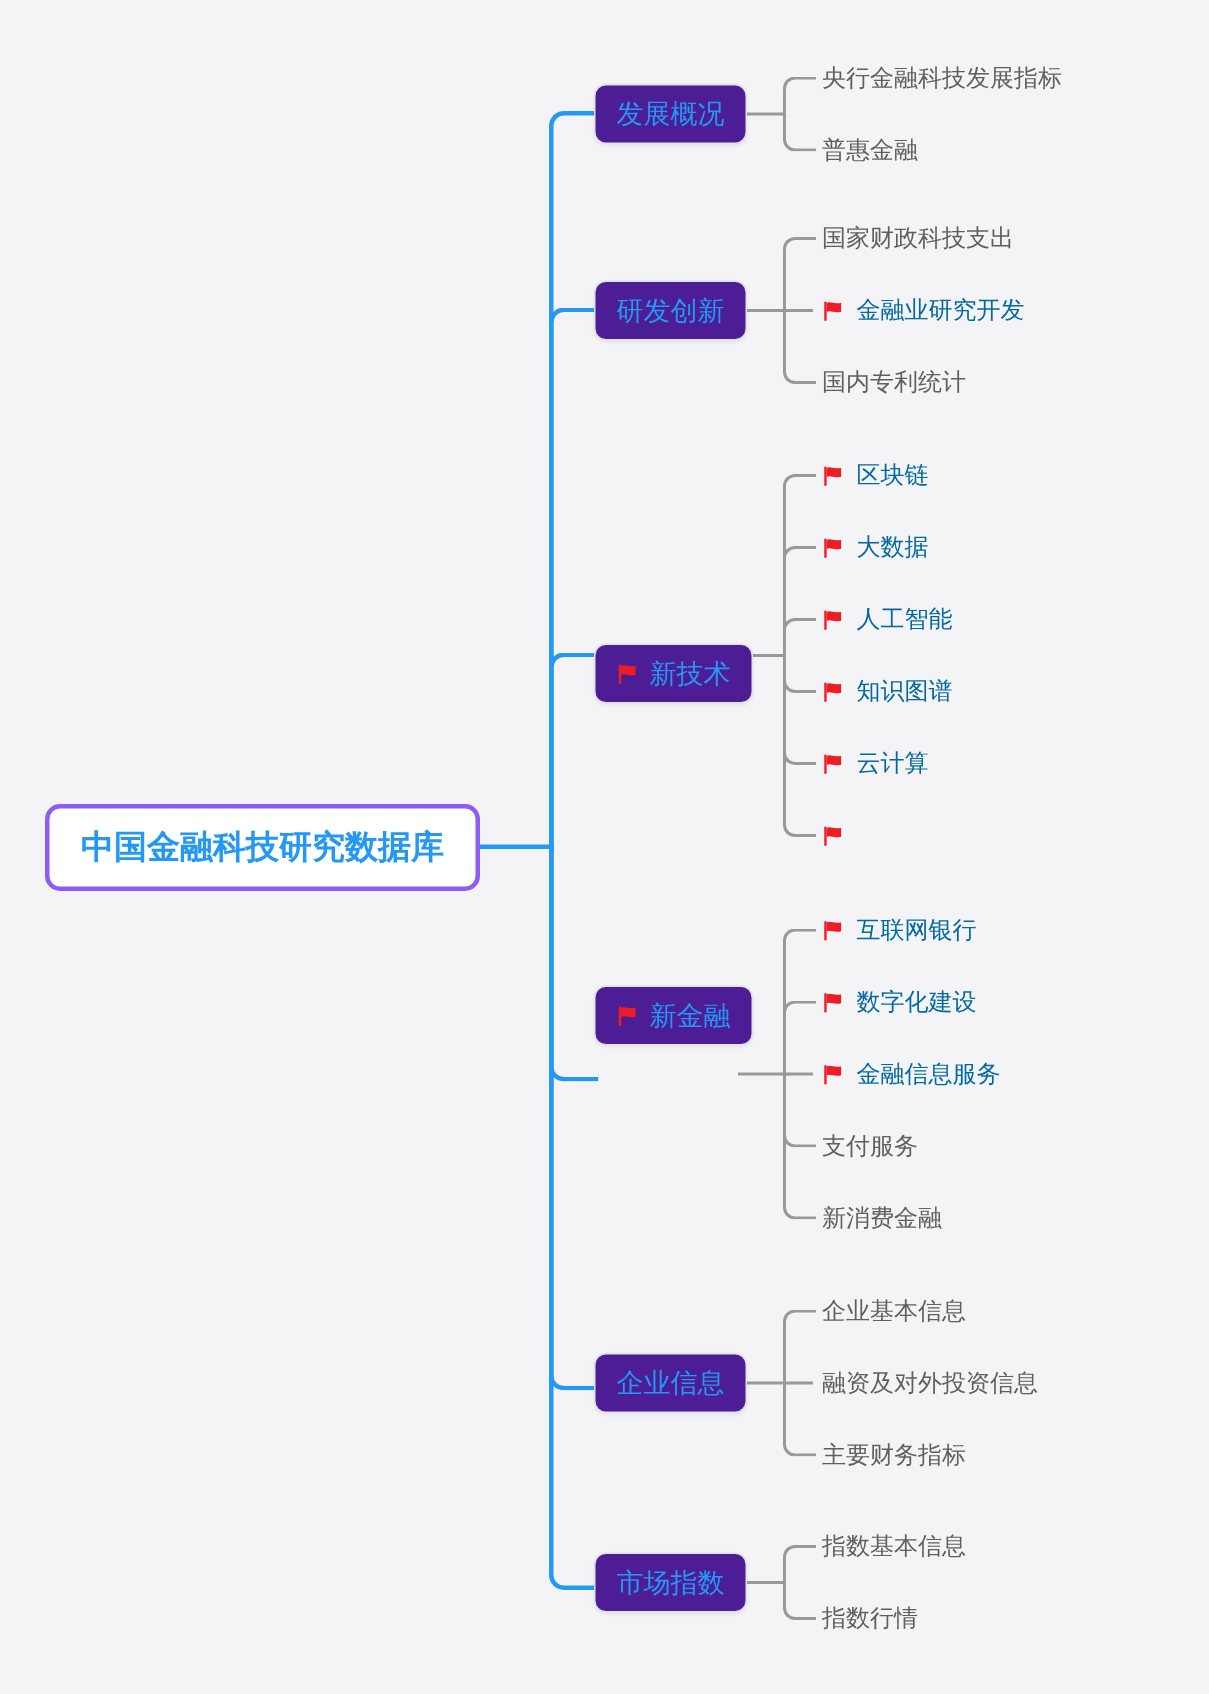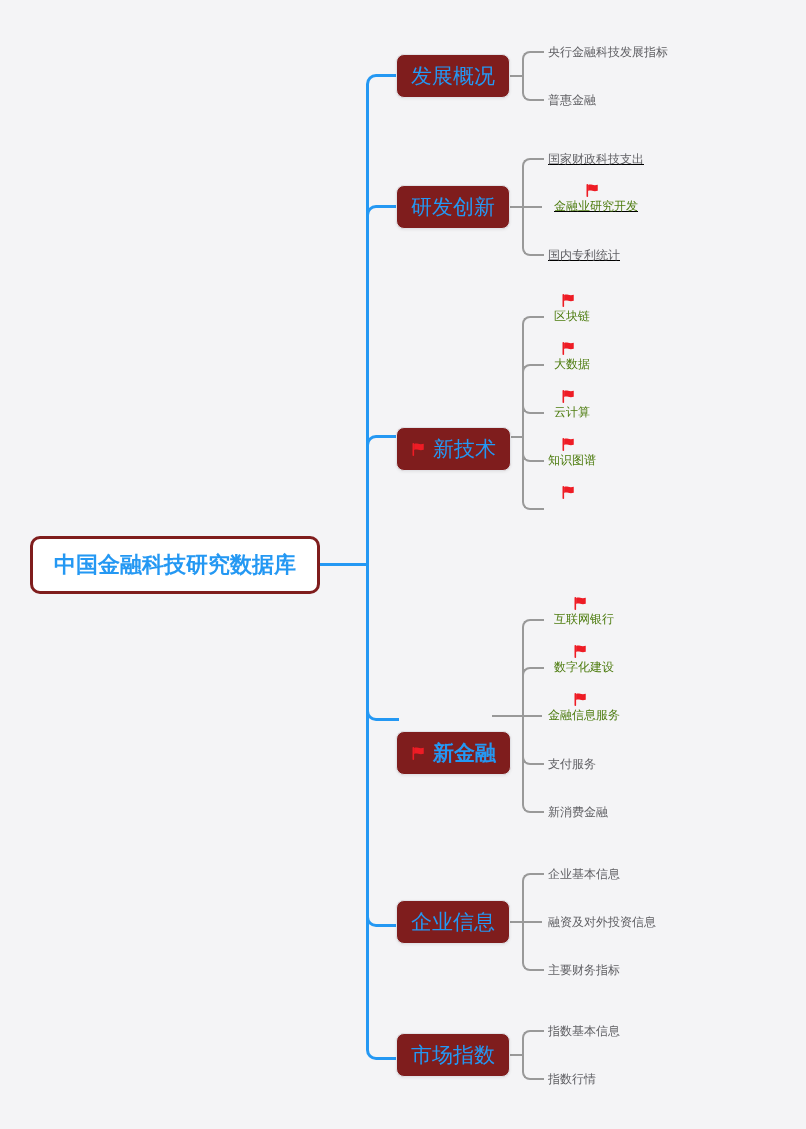--- a/index.html
+++ b/index.html
@@ -5,63 +5,63 @@
   html,body{margin:0;padding:0;background:#f4f4f6;}
   .canvas{
     position:relative;width:806px;height:1129px;overflow:hidden;
     background:#f4f4f6;
     font-family:"Liberation Sans","DejaVu Sans",sans-serif;
   }
 
   
   .root-node{
     position:absolute;left:30px;top:565px;transform:translateY(-50%);
-    background:#fff;border:3px solid #7f1d1d;border-radius:10px;
+    background:#fff;border:3px solid #8b5cf6;border-radius:10px;
     padding:11px 21px;color:#2498f3;font-size:22px;font-weight:bold;
     font-family:"DejaVu Serif","Liberation Serif",serif;
     white-space:nowrap;z-index:3;
   }
   .root-stub{position:absolute;left:310px;top:563px;width:58px;height:3px;background:#2498f3;z-index:0;}
 
   
   .belbow{position:absolute;left:366px;width:30px;z-index:0;border:0 solid #2498f3;}
   .belbow.up{border-left-width:3px;border-top-width:3px;border-top-left-radius:10px;}
   .belbow.down{border-left-width:3px;border-bottom-width:3px;border-bottom-left-radius:10px;}
   .e1{top:74px;height:491px;}
   .e2{top:205px;height:360px;}
   .e3{top:435px;height:130px;}
   .e4{top:563px;height:155px;}
   .e5{top:563px;height:361px;}
   .e6{top:563px;height:494px;}
 
   
   .bnode{
     position:absolute;left:396px;transform:translateY(-50%);
-    background:#7f1d1d;border:1px solid #e2e2e6;border-radius:8px;
+    background:#4c1d95;border:1px solid #e2e2e6;border-radius:8px;
     box-shadow:0 1px 3px rgba(0,0,0,.07);
-    padding:7px 14px;color:#2498f3;font-size:21px;white-space:nowrap;
+    padding:7px 14px;color:#2498f3;font-size:18px;white-space:nowrap;
     display:flex;align-items:center;z-index:2;
   }
   .n1{top:76px;} .n2{top:207px;} .n3{top:437px;margin-top:12px;}
-  .n4{top:753px;font-weight:bold;} .n5{top:922px;text-align:right;} .n6{top:1055px;justify-content:flex-end;}
+  .n4{top:677px;} .n5{top:922px;text-align:right;} .n6{top:1055px;justify-content:flex-end;}
 
   
   .hstub{position:absolute;left:492px;width:31px;height:2px;background:#999;z-index:1;}
   .h1{top:75px;} .h2{top:206px;} .h3{top:436px;}
   .h4{top:715px;} .h5{top:921px;} .h6{top:1054px;}
 
   
   .leaves{position:absolute;left:522px;z-index:1;}
-  .l1{top:28px;} .l2{top:135px;text-decoration:underline;} .l3{top:293px;}
+  .l1{top:28px;} .l2{top:135px;} .l3{top:293px;}
   .l4{top:596px;} .l5{top:850px;} .l6{top:1007px;}
   .leaf{
     position:relative;height:48px;display:flex;align-items:center;
-    padding-left:26px;white-space:nowrap;font-size:12px;color:#5f5f63;text-align:center;
-  }
-  .leaf.red{color:#4d7c0f;flex-direction:column;}
+    padding-left:26px;white-space:nowrap;font-size:16px;color:#5f5f63;text-align:center;
+  }
+  .leaf.red{color:#0369a1;}
   .leaf::before{content:"";position:absolute;left:0;width:20px;border:0 solid #999;}
   .mid::before{top:50%;margin-top:-1px;height:0;border-top-width:2px;}
   .u24::before,.u48::before,.u72::before,.u96::before,.u120::before{
     top:50%;margin-top:-1px;border-left-width:2px;border-top-width:2px;border-top-left-radius:8px;}
   .d24::before,.d48::before,.d72::before,.d96::before,.d120::before{
     bottom:50%;margin-bottom:-1px;border-left-width:2px;border-bottom-width:2px;border-bottom-left-radius:8px;}
   .u24::before{height:24px;} .u48::before{height:48px;} .u72::before{height:72px;}
   .u96::before{height:96px;} .u120::before{height:120px;}
   .d24::before{height:24px;} .d48::before{height:48px;} .d72::before{height:72px;}
   .d96::before{height:96px;} .d120::before{height:120px;}
@@ -156,31 +156,37 @@
           <use href="#flag-sym"></use>
         </svg>
       <span>区块链</span>
     </div>
     <div class="leaf u72 red">
       <svg class="flag">
           <use href="#flag-sym"></use>
         </svg>
       <span>大数据</span>
     </div>
+    <div class="leaf u24 red">
+      <svg class="flag">
+          <use href="#flag-sym"></use>
+        </svg>
+      <span>人工智能</span>
+    </div>
+    <div class="leaf d72 red">
+      <svg class="flag">
+          <use href="#flag-sym"></use>
+        </svg>
+      <span>知识图谱</span>
+    </div>
     <div class="leaf d24 red">
       <svg class="flag">
           <use href="#flag-sym"></use>
         </svg>
       <span>云计算</span>
-    </div>
-    <div class="leaf d72 red">
-      <svg class="flag">
-          <use href="#flag-sym"></use>
-        </svg>
-      <span>知识图谱</span>
     </div>
     <div class="leaf d120 red">
       <svg class="flag">
           <use href="#flag-sym"></use>
         </svg>
     </div>
   </div>
 
   <div class="leaves l4">
     <div class="leaf u96 red">

